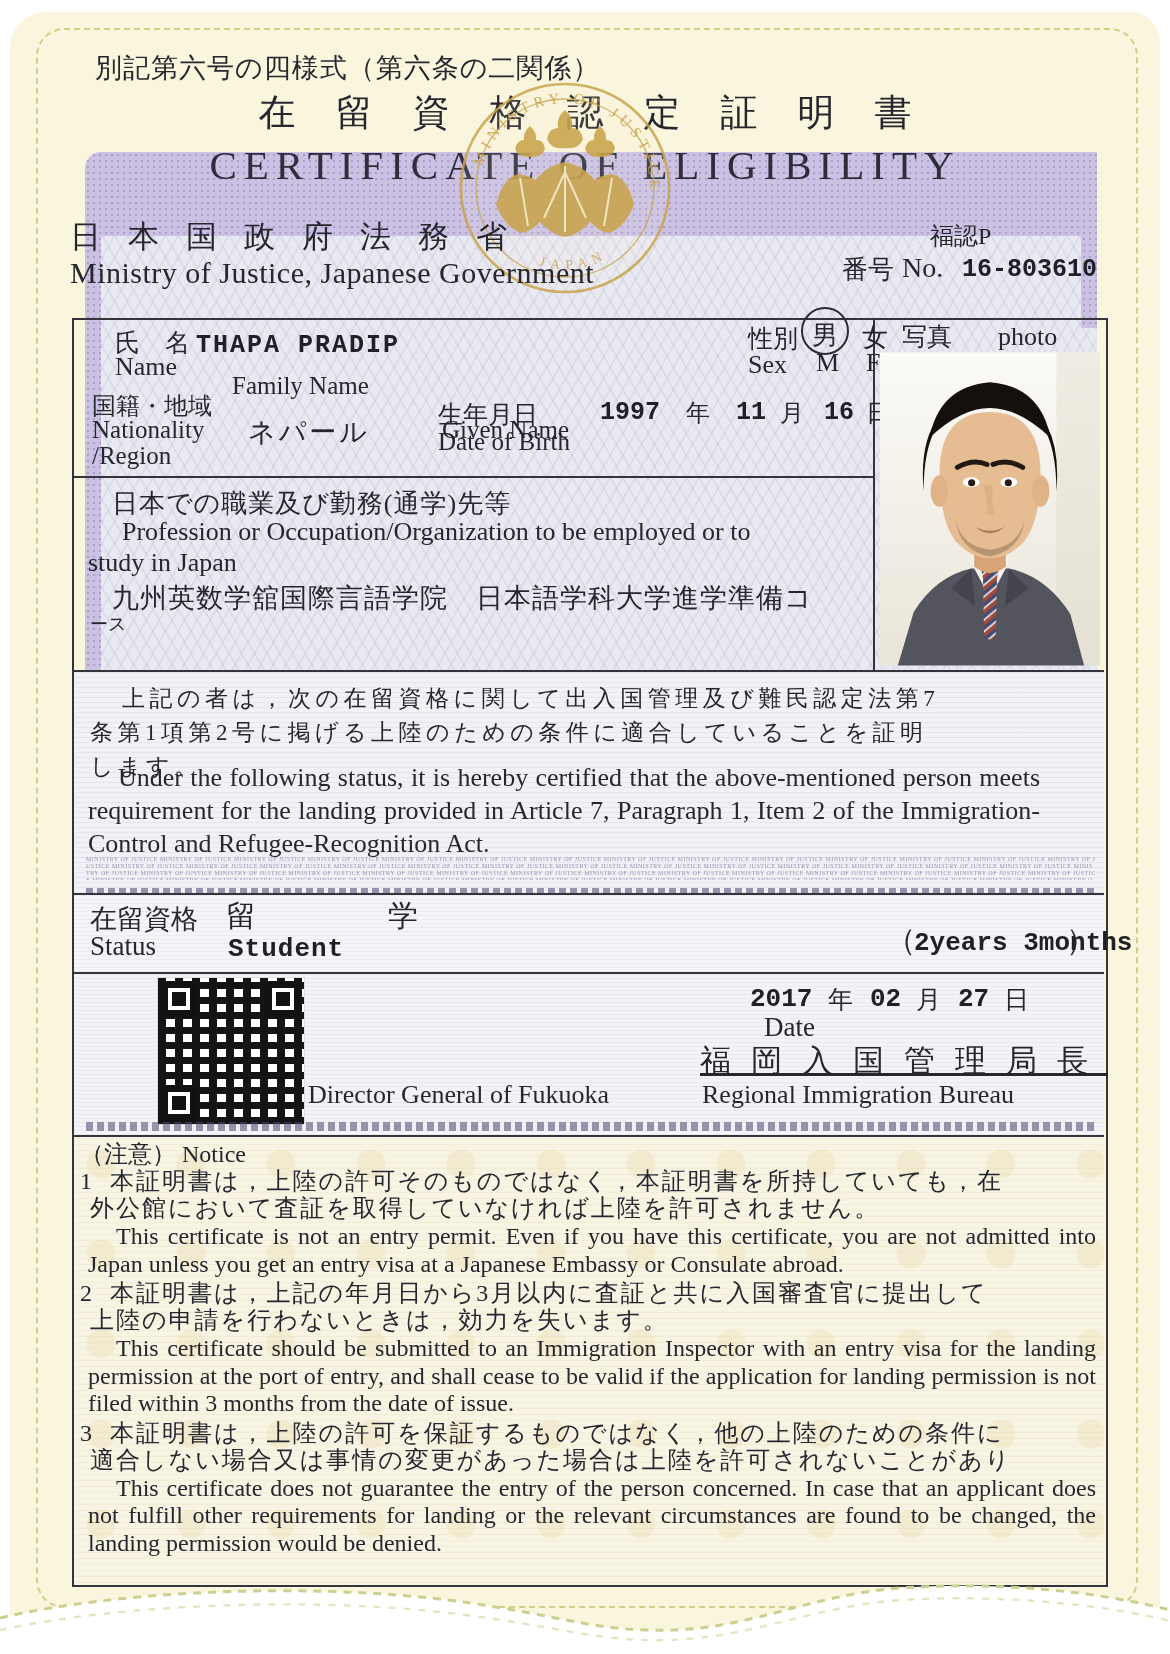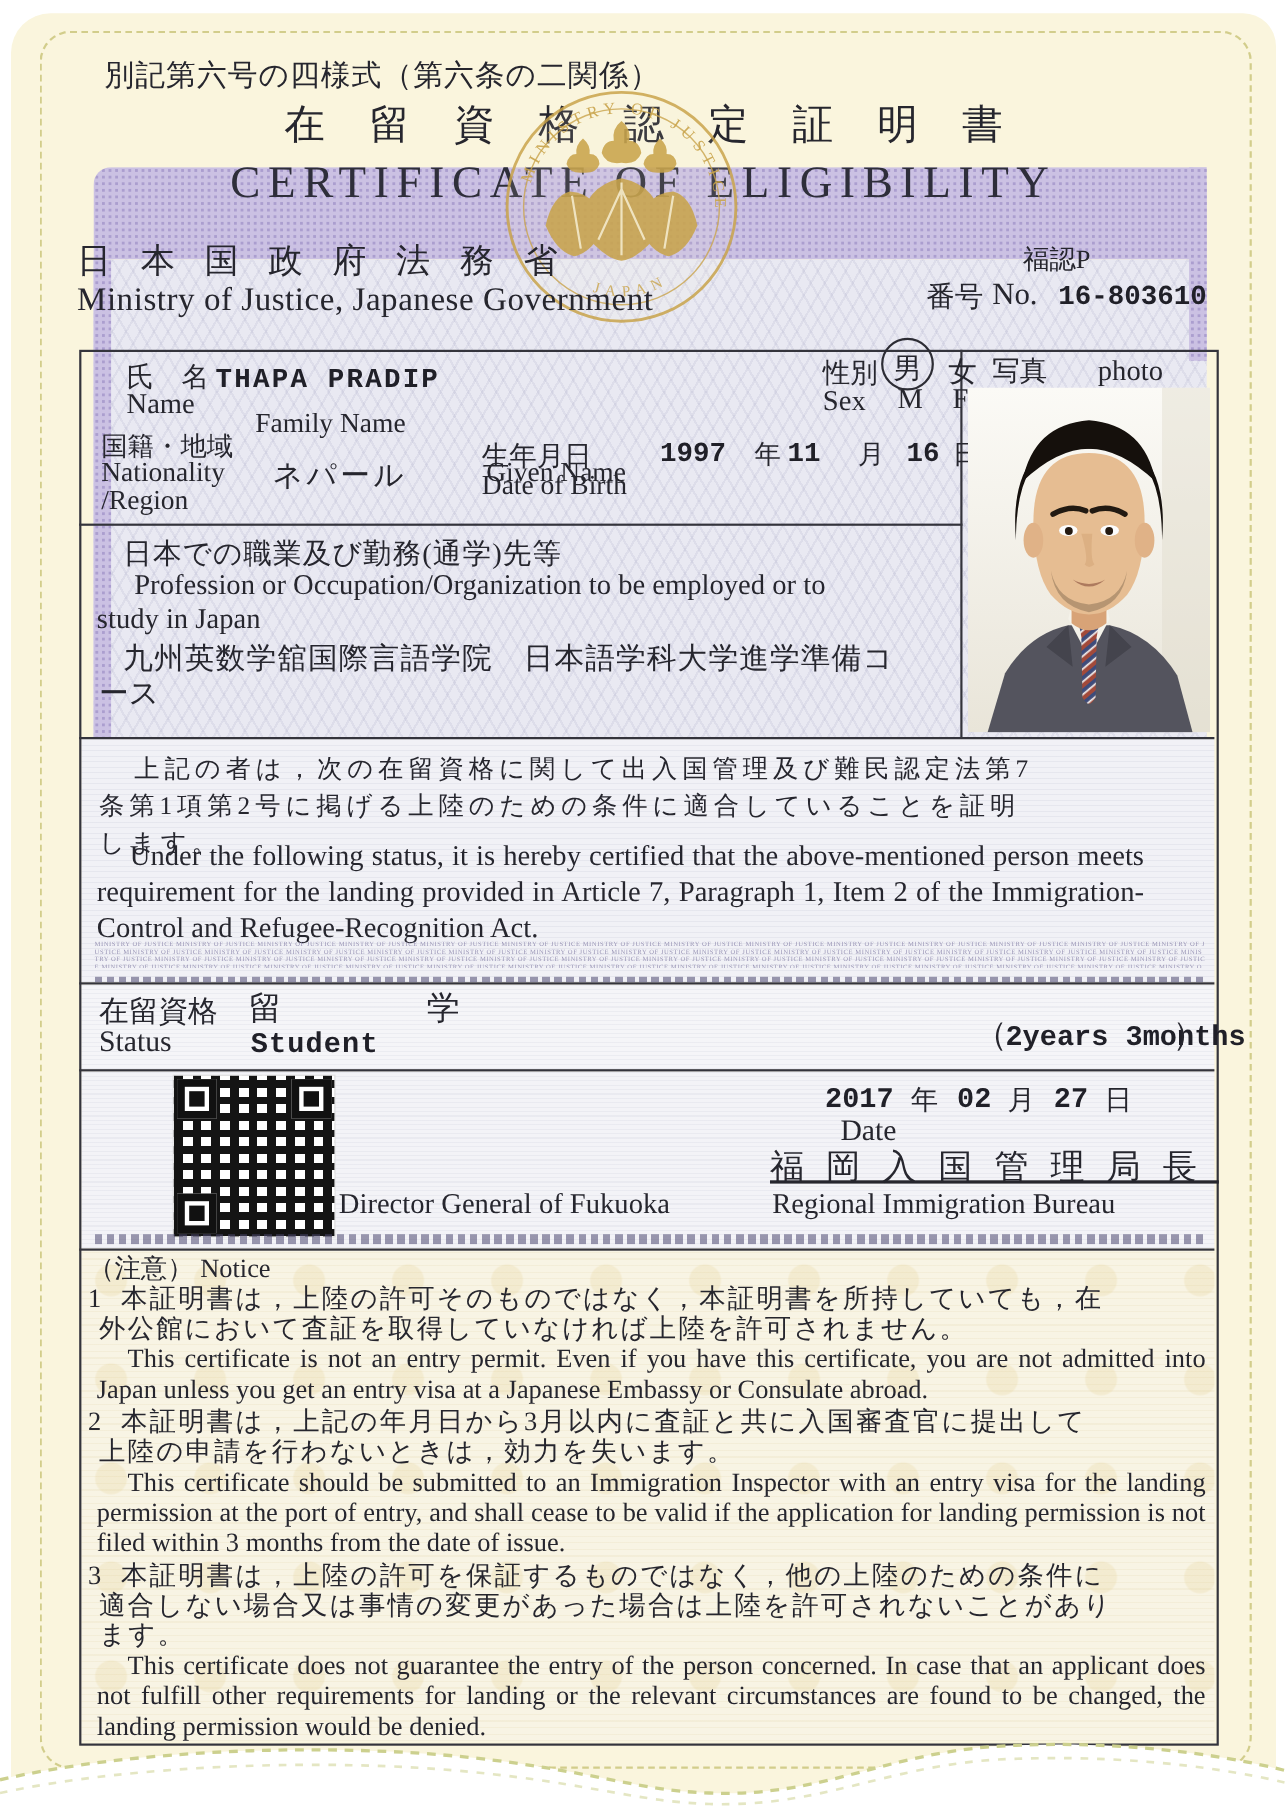--- a/index.html
+++ b/index.html
@@ -137,21 +137,21 @@
   <div class="abs" style="left:866px;top:348px;font-size:26px;">F</div>
 
   <div class="abs ja" style="left:92px;top:390px;font-size:24px;">国籍・地域</div>
   <div class="abs" style="left:92px;top:416px;font-size:25px;">Nationality</div>
   <div class="abs" style="left:92px;top:442px;font-size:25px;">/Region</div>
   <div class="abs ja" style="left:248px;top:414px;font-size:27px;letter-spacing:3px;">ネパール</div>
   <div class="abs ja" style="left:438px;top:398px;font-size:25px;">生年月日</div>
   <div class="abs" style="left:438px;top:428px;font-size:25px;">Date of Birth</div>
   <div class="abs mono" style="left:600px;top:398px;font-size:25px;">1997</div>
   <div class="abs ja" style="left:686px;top:397px;font-size:24px;">年</div>
-  <div class="abs mono" style="left:716px;top:398px;font-size:25px;">11</div>
+  <div class="abs mono" style="left:736px;top:398px;font-size:25px;">11</div>
   <div class="abs ja" style="left:780px;top:397px;font-size:24px;">月</div>
   <div class="abs mono" style="left:824px;top:398px;font-size:25px;">16</div>
   <div class="abs ja" style="left:866px;top:397px;font-size:24px;">日</div>
 
   <div class="abs ja" style="left:902px;top:320px;font-size:25px;">写真</div>
   <div class="abs" style="left:998px;top:322px;font-size:26px;">photo</div>
   <svg class="abs" style="left:880px;top:352px;" width="220" height="314" viewBox="0 0 222 316">
     <defs>
       <linearGradient id="pbg" x1="0" y1="0" x2="0" y2="1">
         <stop offset="0" stop-color="#fbfaf6"></stop>
@@ -184,21 +184,21 @@
     <circle cx="129.5" cy="131.5" r="3.6" fill="#241a12"></circle>
     <path d="M104 134 q7 24 3 28 q4 5 9 0 q-4 -4 -2 -28" fill="#d9ad80" opacity="0.8"></path>
     <path d="M96 176 q15 8 30 0 q-15 13 -30 0 Z" fill="#ad7a5e"></path>
     <path d="M76 168 Q80 200 111 206 Q142 200 146 168 Q140 196 111 199 Q82 196 76 168 Z" fill="#3a2d22" opacity="0.28"></path>
   </svg>
 
   <div class="abs ja" style="left:112px;top:486px;font-size:26px;letter-spacing:1px;">日本での職業及び勤務(通学)先等</div>
   <div class="abs" style="left:122px;top:517px;font-size:26px;">Profession or Occupation/Organization to be employed or to</div>
   <div class="abs" style="left:88px;top:548px;font-size:26px;">study in Japan</div>
   <div class="abs ja" style="left:112px;top:580px;font-size:27px;letter-spacing:1px;">九州英数学舘国際言語学院　日本語学科大学進学準備コ</div>
-  <div class="abs ja" style="left:90px;top:612px;font-size:27px;text-align:right;">ース</div>
+  <div class="abs ja" style="left:90px;top:612px;font-size:18px;text-align:right;">ース</div>
 
   <div class="abs ja jp-cert" style="left:90px;top:682px;text-indent:32px;">上記の者は，次の在留資格に関して出入国管理及び難民認定法第7</div>
   <div class="abs ja jp-cert" style="left:90px;top:716px;">条第1項第2号に掲げる上陸のための条件に適合していることを証明</div>
   <div class="abs ja jp-cert" style="left:90px;top:750px;">します。</div>
   <div class="abs" style="left:88px;top:761px;width:952px;font-size:26px;line-height:33px;text-align:justify;text-indent:30px;">Under the following status, it is hereby certified that the above-mentioned person meets requirement for the landing provided in Article 7, Paragraph 1, Item 2 of the Immigration-Control and Refugee-Recognition Act.</div>
 
   <div class="abs micro" style="left:86px;top:856px;width:1010px;height:24px;">MINISTRY OF JUSTICE MINISTRY OF JUSTICE MINISTRY OF JUSTICE MINISTRY OF JUSTICE MINISTRY OF JUSTICE MINISTRY OF JUSTICE MINISTRY OF JUSTICE MINISTRY OF JUSTICE MINISTRY OF JUSTICE MINISTRY OF JUSTICE MINISTRY OF JUSTICE MINISTRY OF JUSTICE MINISTRY OF JUSTICE MINISTRY OF JUSTICE MINISTRY OF JUSTICE MINISTRY OF JUSTICE MINISTRY OF JUSTICE MINISTRY OF JUSTICE MINISTRY OF JUSTICE MINISTRY OF JUSTICE MINISTRY OF JUSTICE MINISTRY OF JUSTICE MINISTRY OF JUSTICE MINISTRY OF JUSTICE MINISTRY OF JUSTICE MINISTRY OF JUSTICE MINISTRY OF JUSTICE MINISTRY OF JUSTICE MINISTRY OF JUSTICE MINISTRY OF JUSTICE MINISTRY OF JUSTICE MINISTRY OF JUSTICE MINISTRY OF JUSTICE MINISTRY OF JUSTICE MINISTRY OF JUSTICE MINISTRY OF JUSTICE MINISTRY OF JUSTICE MINISTRY OF JUSTICE MINISTRY OF JUSTICE MINISTRY OF JUSTICE MINISTRY OF JUSTICE MINISTRY OF JUSTICE MINISTRY OF JUSTICE MINISTRY OF JUSTICE MINISTRY OF JUSTICE MINISTRY OF JUSTICE MINISTRY OF JUSTICE MINISTRY OF JUSTICE MINISTRY OF JUSTICE MINISTRY OF JUSTICE MINISTRY OF JUSTICE MINISTRY OF JUSTICE MINISTRY OF JUSTICE MINISTRY OF JUSTICE MINISTRY OF JUSTICE MINISTRY OF JUSTICE MINISTRY OF JUSTICE MINISTRY OF JUSTICE MINISTRY OF JUSTICE MINISTRY OF JUSTICE MINISTRY OF JUSTICE MINISTRY OF JUSTICE MINISTRY OF JUSTICE MINISTRY OF JUSTICE MINISTRY OF JUSTICE MINISTRY OF JUSTICE MINISTRY OF JUSTICE MINISTRY OF JUSTICE MINISTRY OF JUSTICE MINISTRY OF JUSTICE MINISTRY OF JUSTICE MINISTRY OF JUSTICE MINISTRY OF JUSTICE MINISTRY OF JUSTICE MINISTRY OF JUSTICE MINISTRY OF JUSTICE MINISTRY OF JUSTICE MINISTRY OF JUSTICE MINISTRY OF JUSTICE MINISTRY OF JUSTICE MINISTRY OF JUSTICE MINISTRY OF JUSTICE MINISTRY OF JUSTICE MINISTRY OF JUSTICE MINISTRY OF JUSTICE MINISTRY OF JUSTICE MINISTRY OF JUSTICE MINISTRY OF JUSTICE MINISTRY OF JUSTICE MINISTRY OF JUSTICE MINISTRY OF JUSTICE MINISTRY OF JUSTICE MINISTRY OF JUSTICE MINISTRY OF JUSTICE MINISTRY OF JUSTICE MINISTRY OF JUSTICE MINISTRY OF JUSTICE MINISTRY OF JUSTICE MINISTRY OF JUSTICE MINISTRY OF JUSTICE MINISTRY OF JUSTICE MINISTRY OF JUSTICE MINISTRY OF JUSTICE MINISTRY OF JUSTICE MINISTRY OF JUSTICE MINISTRY OF JUSTICE MINISTRY OF JUSTICE MINISTRY OF JUSTICE MINISTRY OF JUSTICE MINISTRY OF JUSTICE MINISTRY OF JUSTICE MINISTRY OF JUSTICE MINISTRY OF JUSTICE MINISTRY OF JUSTICE MINISTRY OF JUSTICE MINISTRY OF JUSTICE MINISTRY OF JUSTICE MINISTRY OF JUSTICE MINISTRY OF JUSTICE MINISTRY OF JUSTICE MINISTRY OF JUSTICE MINISTRY OF JUSTICE MINISTRY OF JUSTICE MINISTRY OF JUSTICE MINISTRY OF JUSTICE MINISTRY OF JUSTICE MINISTRY OF JUSTICE MINISTRY OF JUSTICE MINISTRY OF JUSTICE MINISTRY OF JUSTICE MINISTRY OF JUSTICE MINISTRY OF JUSTICE MINISTRY OF JUSTICE MINISTRY OF JUSTICE MINISTRY OF JUSTICE MINISTRY OF JUSTICE MINISTRY OF JUSTICE MINISTRY OF JUSTICE MINISTRY OF JUSTICE MINISTRY OF JUSTICE MINISTRY OF JUSTICE MINISTRY OF JUSTICE MINISTRY OF JUSTICE MINISTRY OF JUSTICE MINISTRY OF JUSTICE MINISTRY OF JUSTICE MINISTRY OF JUSTICE MINISTRY OF JUSTICE MINISTRY OF JUSTICE MINISTRY OF JUSTICE MINISTRY OF JUSTICE MINISTRY OF JUSTICE MINISTRY OF JUSTICE MINISTRY OF JUSTICE MINISTRY OF JUSTICE MINISTRY OF JUSTICE MINISTRY OF JUSTICE MINISTRY OF JUSTICE MINISTRY OF JUSTICE MINISTRY OF JUSTICE MINISTRY OF JUSTICE MINISTRY OF JUSTICE MINISTRY OF JUSTICE MINISTRY OF JUSTICE MINISTRY OF JUSTICE MINISTRY OF JUSTICE MINISTRY OF JUSTICE MINISTRY OF JUSTICE MINISTRY OF JUSTICE MINISTRY OF JUSTICE MINISTRY OF JUSTICE MINISTRY OF JUSTICE MINISTRY OF JUSTICE MINISTRY OF JUSTICE MINISTRY OF JUSTICE MINISTRY OF JUSTICE MINISTRY OF JUSTICE MINISTRY OF JUSTICE MINISTRY OF JUSTICE MINISTRY OF JUSTICE MINISTRY OF JUSTICE MINISTRY OF JUSTICE MINISTRY OF JUSTICE MINISTRY OF JUSTICE MINISTRY OF JUSTICE MINISTRY OF JUSTICE MINISTRY OF JUSTICE MINISTRY OF JUSTICE MINISTRY OF JUSTICE MINISTRY OF JUSTICE MINISTRY OF JUSTICE MINISTRY OF JUSTICE MINISTRY OF JUSTICE MINISTRY OF JUSTICE MINISTRY OF JUSTICE MINISTRY OF JUSTICE MINISTRY OF JUSTICE MINISTRY OF JUSTICE MINISTRY OF JUSTICE MINISTRY OF JUSTICE MINISTRY OF JUSTICE MINISTRY OF JUSTICE MINISTRY OF JUSTICE MINISTRY OF JUSTICE MINISTRY OF JUSTICE MINISTRY OF JUSTICE MINISTRY OF JUSTICE MINISTRY OF JUSTICE MINISTRY OF JUSTICE MINISTRY OF JUSTICE MINISTRY OF JUSTICE MINISTRY OF JUSTICE MINISTRY OF JUSTICE MINISTRY OF JUSTICE MINISTRY OF JUSTICE MINISTRY OF JUSTICE MINISTRY OF JUSTICE MINISTRY OF JUSTICE MINISTRY OF JUSTICE MINISTRY OF JUSTICE MINISTRY OF JUSTICE MINISTRY OF JUSTICE MINISTRY OF JUSTICE MINISTRY OF JUSTICE MINISTRY OF JUSTICE MINISTRY OF JUSTICE MINISTRY OF JUSTICE MINISTRY OF JUSTICE MINISTRY OF JUSTICE MINISTRY OF JUSTICE MINISTRY OF JUSTICE MINISTRY OF JUSTICE MINISTRY OF JUSTICE MINISTRY OF JUSTICE MINISTRY OF JUSTICE MINISTRY OF JUSTICE MINISTRY OF JUSTICE MINISTRY OF JUSTICE MINISTRY OF JUSTICE MINISTRY OF JUSTICE MINISTRY OF JUSTICE MINISTRY OF JUSTICE MINISTRY OF JUSTICE MINISTRY OF JUSTICE MINISTRY OF JUSTICE MINISTRY OF JUSTICE MINISTRY OF JUSTICE MINISTRY OF JUSTICE MINISTRY OF JUSTICE MINISTRY OF JUSTICE MINISTRY OF JUSTICE MINISTRY OF JUSTICE MINISTRY OF JUSTICE MINISTRY OF JUSTICE MINISTRY OF JUSTICE MINISTRY OF JUSTICE MINISTRY OF JUSTICE MINISTRY OF JUSTICE MINISTRY OF JUSTICE MINISTRY OF JUSTICE MINISTRY OF JUSTICE MINISTRY OF JUSTICE MINISTRY OF JUSTICE MINISTRY OF JUSTICE MINISTRY OF JUSTICE MINISTRY OF JUSTICE MINISTRY OF JUSTICE MINISTRY OF JUSTICE MINISTRY OF JUSTICE MINISTRY OF JUSTICE MINISTRY OF JUSTICE MINISTRY OF JUSTICE MINISTRY OF JUSTICE MINISTRY OF JUSTICE MINISTRY OF JUSTICE MINISTRY OF JUSTICE MINISTRY OF JUSTICE MINISTRY OF JUSTICE MINISTRY OF JUSTICE MINISTRY OF JUSTICE MINISTRY OF JUSTICE MINISTRY OF JUSTICE MINISTRY OF JUSTICE MINISTRY OF JUSTICE MINISTRY OF JUSTICE MINISTRY OF JUSTICE MINISTRY OF JUSTICE MINISTRY OF JUSTICE MINISTRY OF JUSTICE MINISTRY OF JUSTICE MINISTRY OF JUSTICE MINISTRY OF JUSTICE MINISTRY OF JUSTICE MINISTRY OF JUSTICE MINISTRY OF JUSTICE MINISTRY OF JUSTICE MINISTRY OF JUSTICE MINISTRY OF JUSTICE MINISTRY OF JUSTICE MINISTRY OF JUSTICE MINISTRY OF JUSTICE MINISTRY OF JUSTICE MINISTRY OF JUSTICE MINISTRY OF JUSTICE MINISTRY OF JUSTICE MINISTRY OF JUSTICE MINISTRY OF JUSTICE MINISTRY OF JUSTICE MINISTRY OF JUSTICE MINISTRY OF JUSTICE MINISTRY OF JUSTICE MINISTRY OF JUSTICE MINISTRY OF JUSTICE MINISTRY OF JUSTICE MINISTRY OF JUSTICE MINISTRY OF JUSTICE MINISTRY OF JUSTICE MINISTRY OF JUSTICE MINISTRY OF JUSTICE MINISTRY OF JUSTICE MINISTRY OF JUSTICE MINISTRY OF JUSTICE MINISTRY OF JUSTICE MINISTRY OF JUSTICE MINISTRY OF JUSTICE MINISTRY OF JUSTICE MINISTRY OF JUSTICE MINISTRY OF JUSTICE MINISTRY OF JUSTICE MINISTRY OF JUSTICE MINISTRY OF JUSTICE MINISTRY OF JUSTICE MINISTRY OF JUSTICE MINISTRY OF JUSTICE MINISTRY OF JUSTICE MINISTRY OF JUSTICE MINISTRY OF JUSTICE MINISTRY OF JUSTICE MINISTRY OF JUSTICE MINISTRY OF JUSTICE </div>
   <div class="abs microdash" style="left:86px;top:888px;width:1010px;height:5px;"></div>
 
   <div class="abs ja" style="left:90px;top:901px;font-size:27px;">在留資格</div>
@@ -241,21 +241,20 @@
     <div class="n-ja ja">
       <span class="num">2</span><span>本証明書は，上記の年月日から3月以内に査証と共に入国審査官に提出して</span>
     </div>
     <div class="n-ja ja cont">上陸の申請を行わないときは，効力を失います。</div>
     <div class="n-en">This certificate should be submitted to an Immigration Inspector with an entry visa for the landing permission at the port of entry, and shall cease to be valid if the application for landing permission is not filed within 3 months from the date of issue.</div>
 
     <div class="n-ja ja">
       <span class="num">3</span><span>本証明書は，上陸の許可を保証するものではなく，他の上陸のための条件に</span>
     </div>
     <div class="n-ja ja cont">適合しない場合又は事情の変更があった場合は上陸を許可されないことがあり</div>
-    <div class="n-ja ja cont">ます。</div>
     <div class="n-en">This certificate does not guarantee the entry of the person concerned. In case that an applicant does not fulfill other requirements for landing or the relevant circumstances are found to be changed, the landing permission would be denied.</div>
   </div>
 
   <svg class="abs" style="left:0;top:1566px;" width="1170" height="88" viewBox="0 0 1170 88">
     <path d="M0,88 L0,52 C120,24 300,18 430,32 C540,44 580,62 645,64 C745,68 800,30 900,22 C1000,15 1100,26 1170,44 L1170,88 Z" fill="#ffffff"></path>
     <path d="M0,52 C120,24 300,18 430,32 C540,44 580,62 645,64 C745,68 800,30 900,22 C1000,15 1100,26 1170,44" fill="none" stroke="#ccd08e" stroke-width="3" stroke-dasharray="8 7"></path>
     <path d="M0,64 C120,38 300,32 430,45 C540,56 580,72 645,74 C745,77 800,42 900,34 C1000,28 1100,38 1170,55" fill="none" stroke="#d8dcaa" stroke-width="2.4" stroke-dasharray="7 8" opacity="0.7"></path>
   </svg>
 
 </div>

